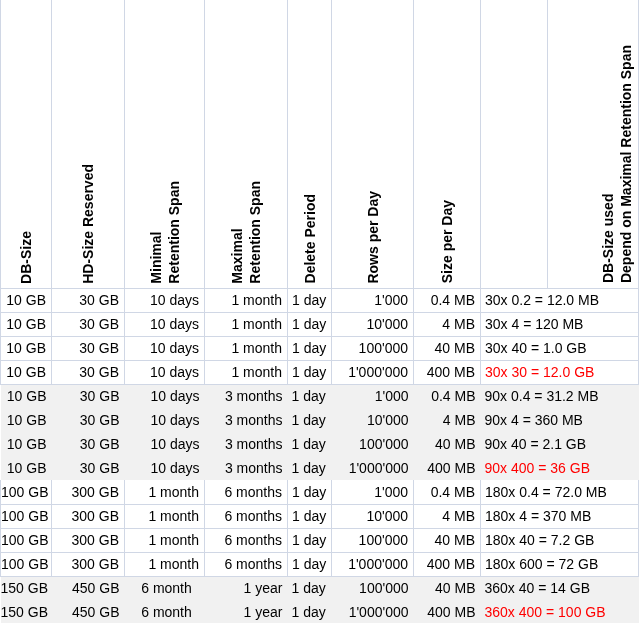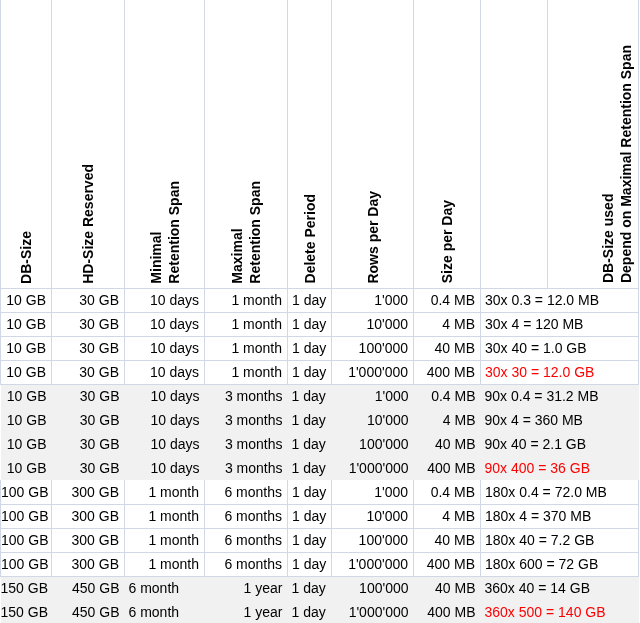--- a/index.html
+++ b/index.html
@@ -67,21 +67,21 @@
     border-bottom: 1px solid var(--grid);
     background: var(--bg);
   }
   tbody tr.w td:first-child { border-left: 1px solid var(--grid); }
   tbody tr.g td { background: var(--band); border: none; }
 
   td.a-r { text-align: right; padding-right: 5px; }
   td.a-l { text-align: left;  padding-left: 4px; }
   
   tbody tr:nth-child(13) td.c2,
-  tbody tr:nth-child(14) td.c2 { text-align: left; padding-left: 4px; padding-right: 0; }
+  tbody tr:nth-child(14) td.c2 { text-align: center; padding-left: 4px; padding-right: 0; }
 
   td.red { color: var(--red); }
 </style>
 </head>
 <body>
 
 <table class="sheet">
   <colgroup>
     <col style="width:51px">
       <col style="width:73px">
@@ -109,21 +109,21 @@
   </thead>
   <tbody>
       <tr class="w">
         <td class="c0 a-r">10 GB</td>
         <td class="c1 a-r">30 GB</td>
         <td class="c2 a-r">10 days</td>
         <td class="c3 a-r">1 month</td>
         <td class="c4 a-l">1 day</td>
         <td class="c5 a-r">1'000</td>
         <td class="c6 a-r">0.4 MB</td>
-        <td class="c7 a-l">30x 0.3 = 12.0 MB</td>
+        <td class="c7 a-l">30x 0.2 = 12.0 MB</td>
       </tr>
       <tr class="w">
         <td class="c0 a-r">10 GB</td>
         <td class="c1 a-r">30 GB</td>
         <td class="c2 a-r">10 days</td>
         <td class="c3 a-r">1 month</td>
         <td class="c4 a-l">1 day</td>
         <td class="c5 a-r">10'000</td>
         <td class="c6 a-r">4 MB</td>
         <td class="c7 a-l">30x 4 = 120 MB</td>
@@ -239,16 +239,16 @@
         <td class="c7 a-l">360x 40 = 14 GB</td>
       </tr>
       <tr class="g">
         <td class="c0 a-r">150 GB</td>
         <td class="c1 a-r">450 GB</td>
         <td class="c2 a-r">6 month</td>
         <td class="c3 a-r">1 year</td>
         <td class="c4 a-l">1 day</td>
         <td class="c5 a-r">1'000'000</td>
         <td class="c6 a-r">400 MB</td>
-        <td class="c7 a-l red">360x 500 = 140 GB</td>
+        <td class="c7 a-l red">360x 400 = 100 GB</td>
       </tr>
     </tbody>
 </table>
 
 </body></html>

